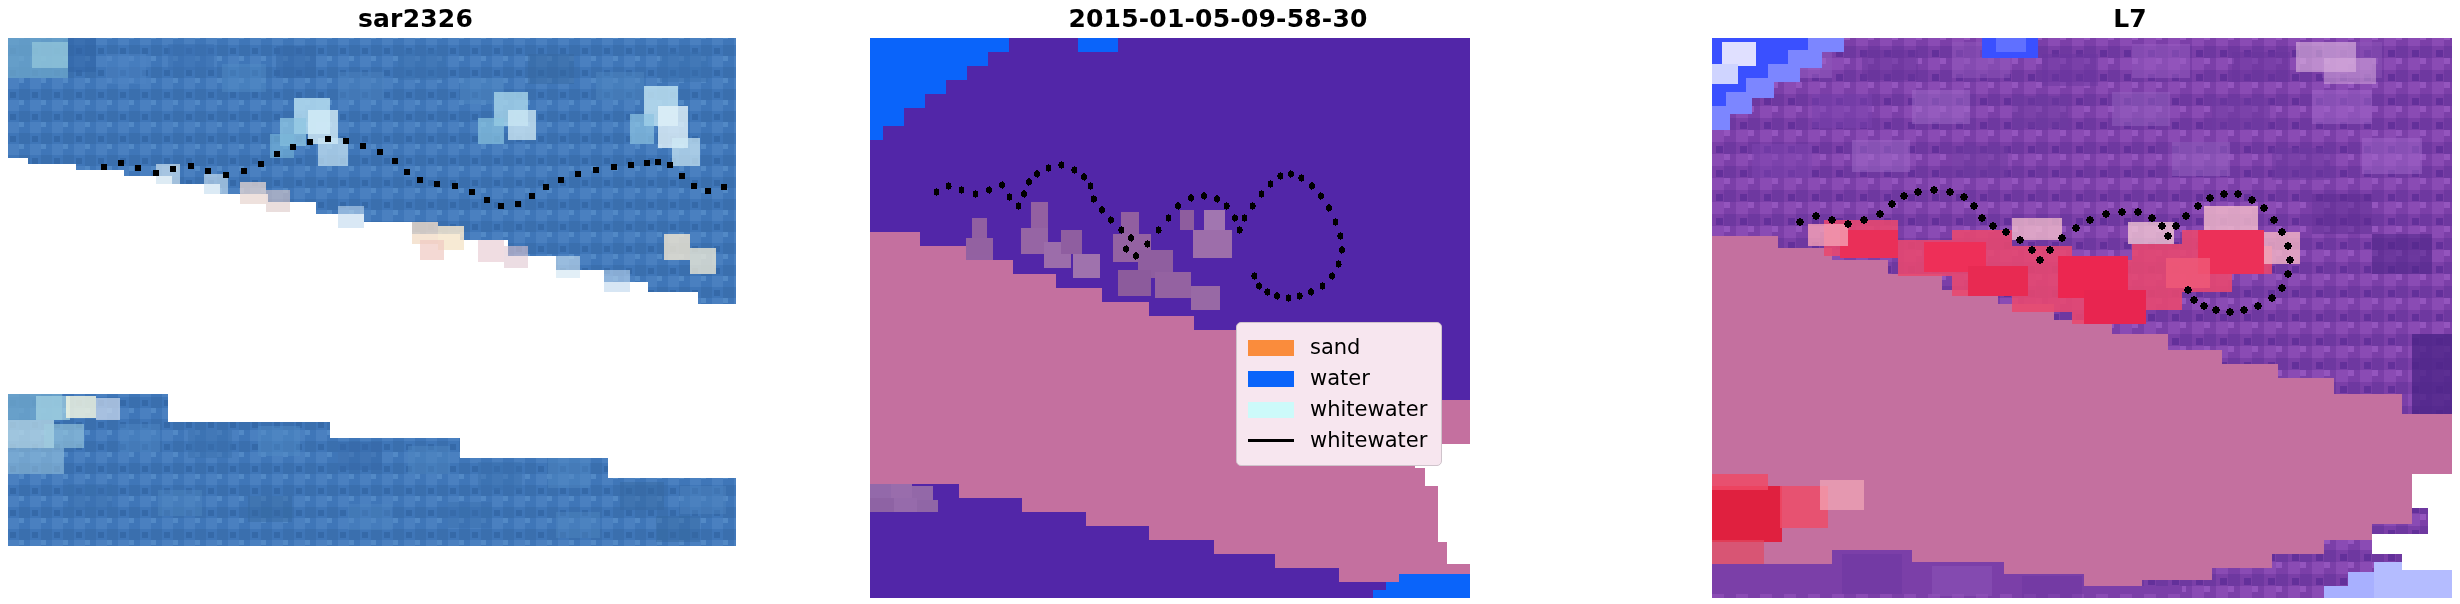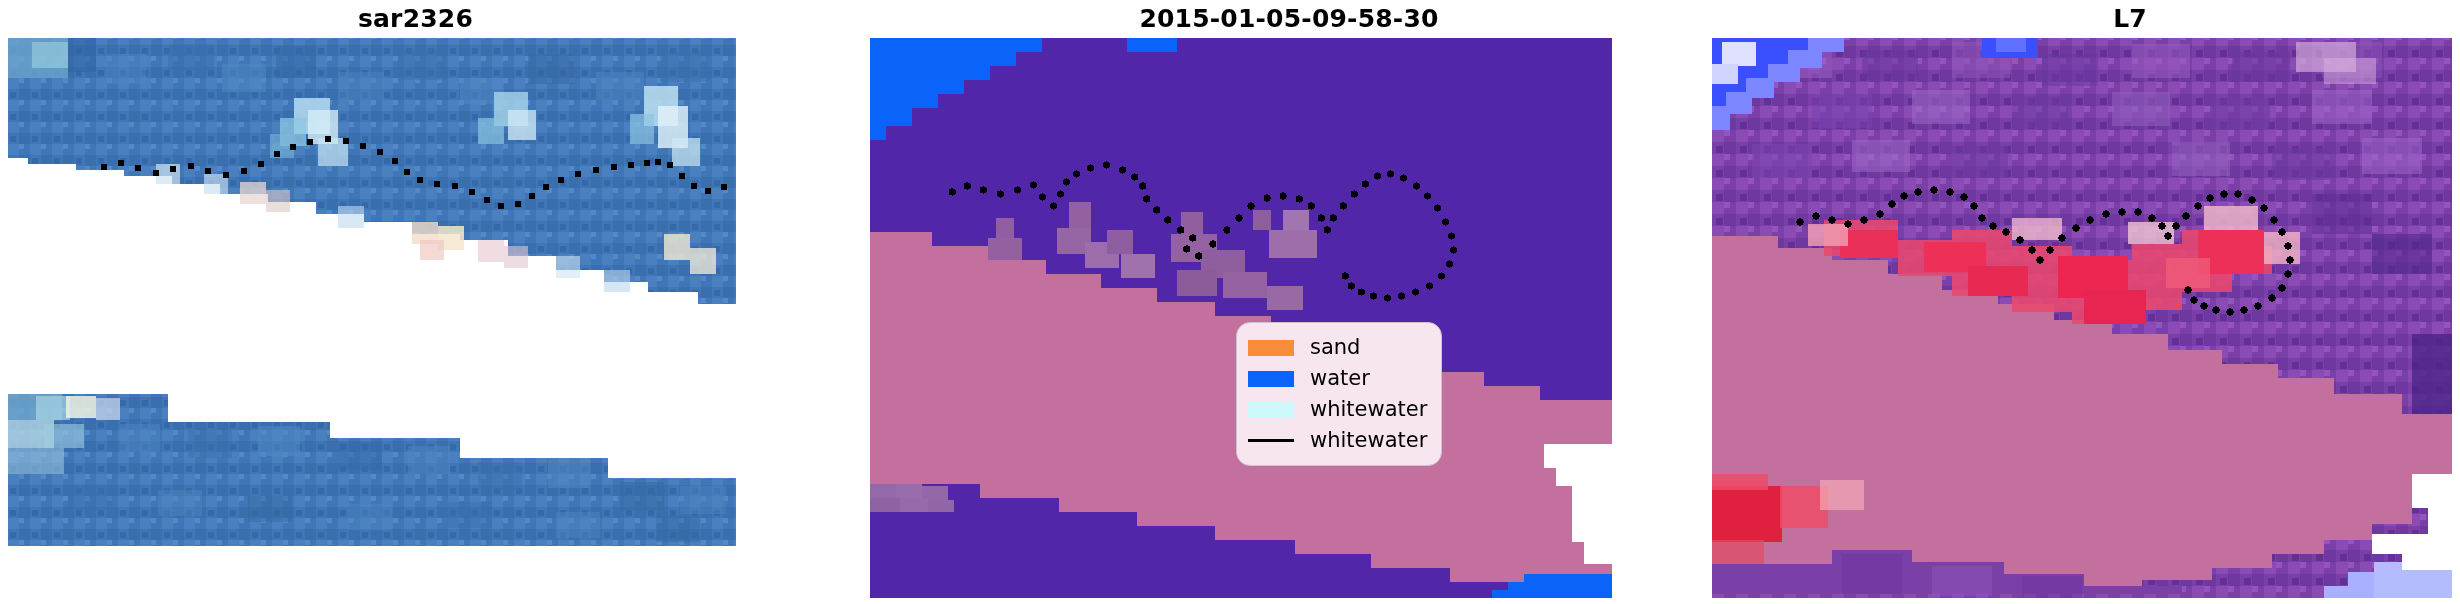--- a/index.html
+++ b/index.html
@@ -49,31 +49,31 @@
   }
   .axes svg {
     display: block;
     width: 100%;
     height: 100%;
   }
 
   
   #panel-sar      { left: 0px;    width: 735px; }
   #panel-sar .axes      { left: 8px;  width: 728px; }
-  #panel-class    { left: 870px;  width: 742px; }
+  #panel-class    { left: 870px;  width: 600px; }
   #panel-l7       { left: 1712px; width: 740px; }
 
   
   .legend {
     position: absolute;
     left: 366px;
     top: 288px;
     background: #f7e6ef;
     border: 1px solid #cfc3cb;
-    border-radius: 14px;
+    border-radius: 5px;
     padding: 9px 14px 9px 11px;
     box-sizing: border-box;
     box-shadow: 0 0 0 0 rgba(0,0,0,0);
   }
   .legend-row {
     display: flex;
     align-items: center;
     height: 31px;
   }
   .legend-swatch {

